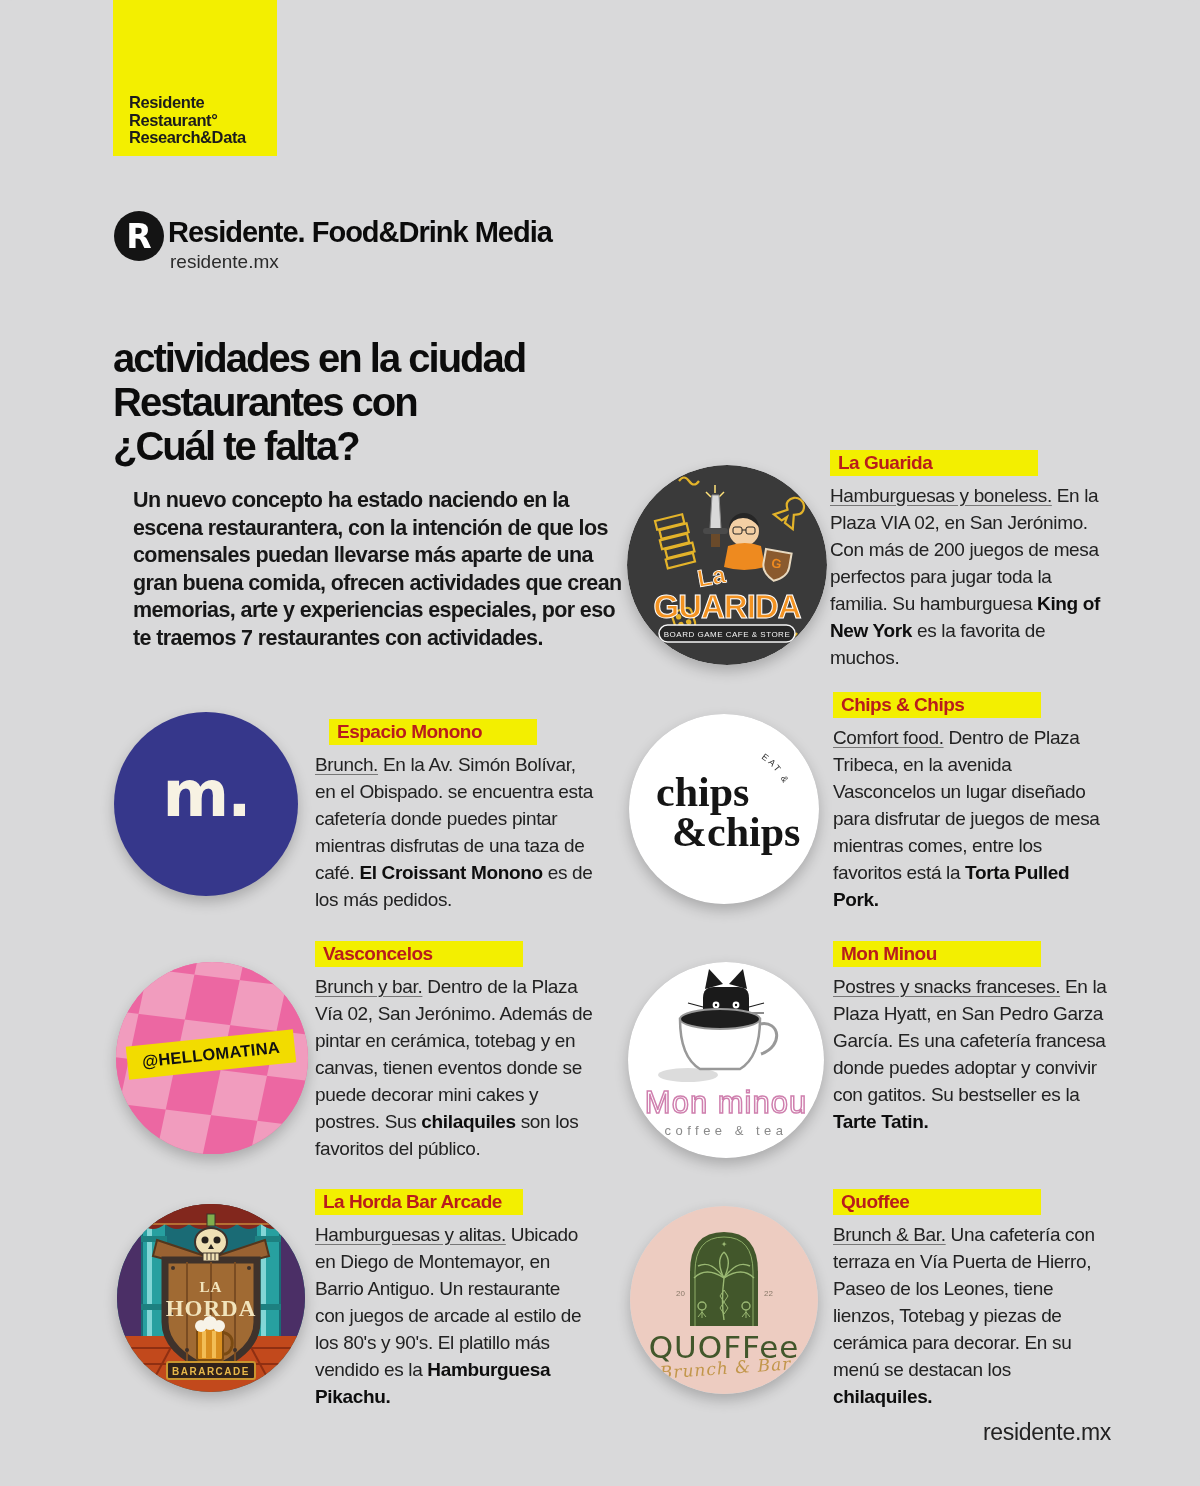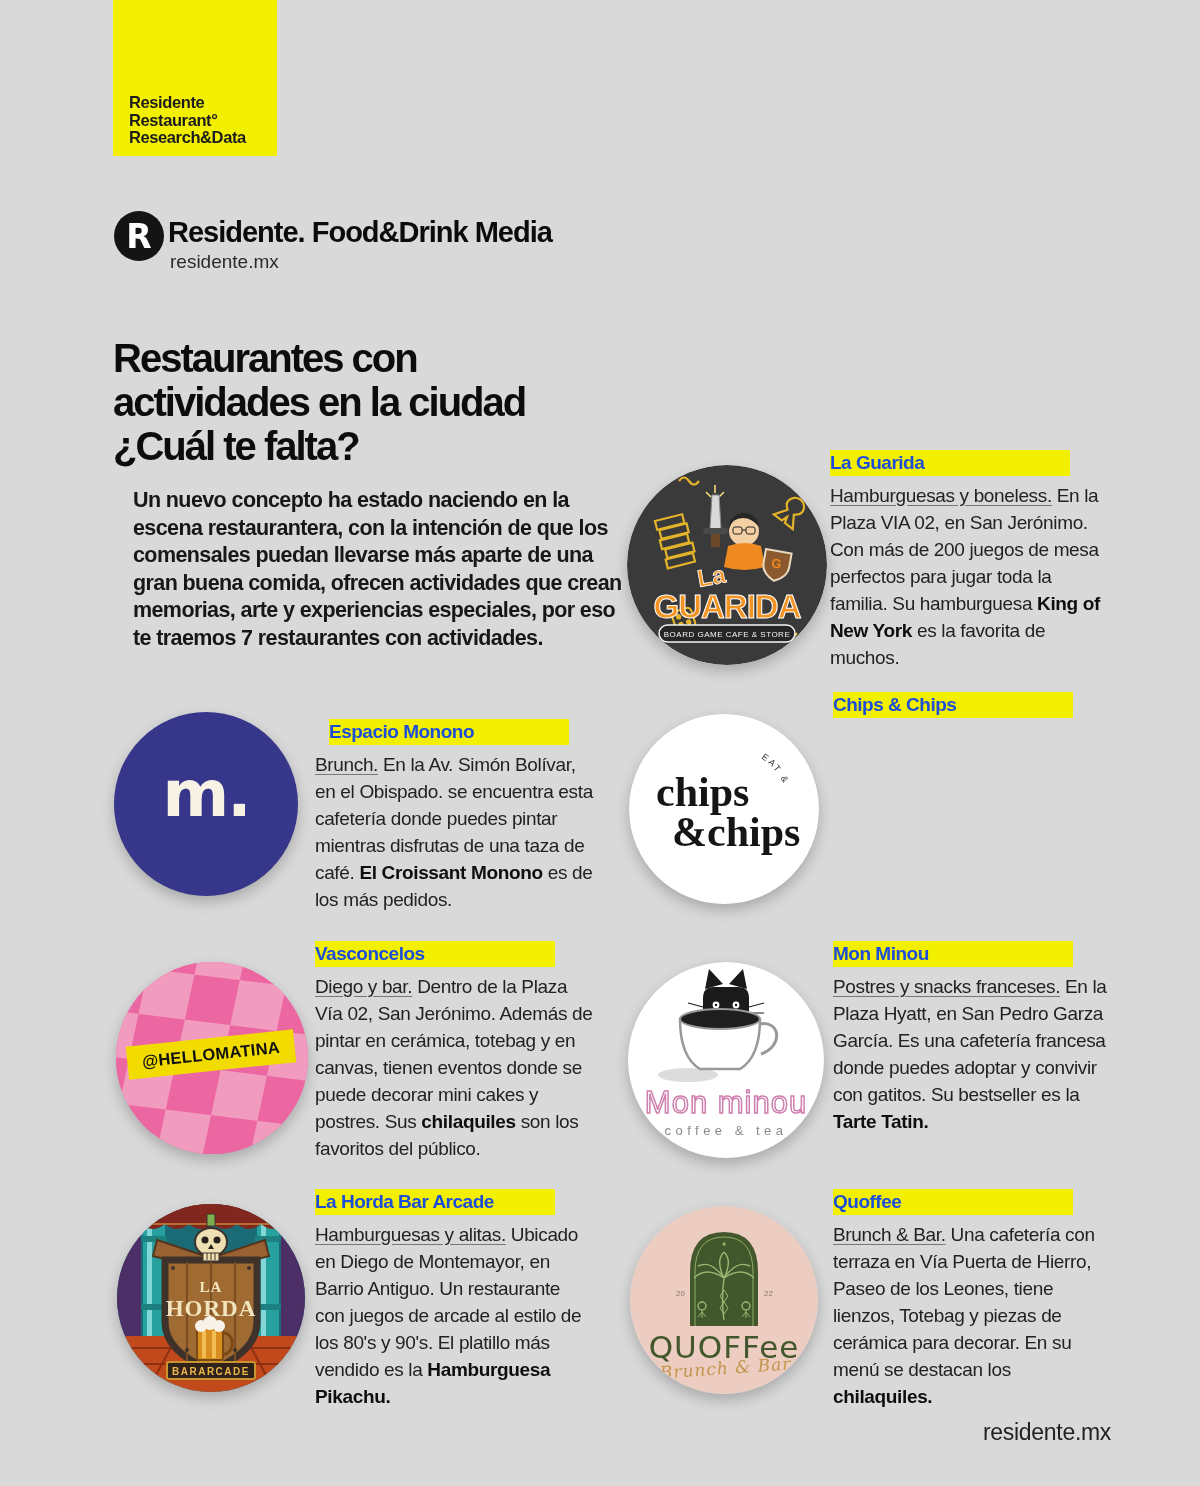--- a/index.html
+++ b/index.html
@@ -17,22 +17,22 @@
         letter-spacing:-1px;color:#0b0b0b;white-space:nowrap;}
   .brand-site{position:absolute;left:170px;top:251px;font-size:19px;color:#2b2b2b;}
 
   
   .headline{position:absolute;left:113px;top:336px;font-size:40px;line-height:44px;font-weight:bold;
         letter-spacing:-2px;color:#0c0c0c;}
   .intro{position:absolute;left:113px;top:487px;width:500px;font-size:21.5px;line-height:27.5px;
         font-weight:bold;letter-spacing:-0.6px;color:#171717;margin-left:20px;}
 
   
-  .card-title{position:absolute;width:240px;height:26px;box-sizing:border-box;background:#f3ef00;
-        padding-left:0;line-height:26px;font-size:19px;font-weight:bold;letter-spacing:-0.5px;color:#1d4ed8;}
+  .card-title{position:absolute;width:208px;height:26px;box-sizing:border-box;background:#f3ef00;
+        padding-left:8px;line-height:26px;font-size:19px;font-weight:bold;letter-spacing:-0.5px;color:#b91c1c;}
   .card-body{position:absolute;font-size:19px;line-height:27px;letter-spacing:-0.35px;color:#222;}
   .card-body .lead{text-decoration:underline;text-decoration-color:#777;text-underline-offset:3px;margin-top:8px;}
   .card-body b{color:#0e0e0e;}
 
   .logo{position:absolute;border-radius:50%;overflow:hidden;box-shadow:0 6px 14px rgba(0,0,0,0.22);}
   .logo svg{display:block;width:100%;height:100%;}
 
   .c0-title{left:830px;top:450px}.c0-body{left:830px;top:482px;width:276px}
   .c0-logo{left:627px;top:465px;width:200px;height:200px}
   .c1-title{left:329px;top:719px}.c1-body{left:315px;top:751px;width:278px}
@@ -76,22 +76,22 @@
       <div>Research&amp;Data</div>
     </div>
   </div>
   <div class="brand-logo">
     <span>R</span>
   </div>
   <div class="brand-title">Residente. Food&amp;Drink Media</div>
   <div class="brand-site">residente.mx</div>
 
   <div class="headline">
+    <div>actividades en la ciudad</div>
     <div>Restaurantes con</div>
-    <div>actividades en la ciudad</div>
     <div>¿Cuál te falta?</div>
   </div>
   <div class="intro">Un nuevo concepto ha estado naciendo en la escena restaurantera, con la intención de que los comensales puedan llevarse más aparte de una gran buena comida, ofrecen actividades que crean memorias, arte y experiencias especiales, por eso te traemos 7 restaurantes con actividades.</div>
 
   <div class="card-title c0-title">La Guarida</div>
   <div class="card-body c0-body">
     <span class="lead">Hamburguesas y boneless.</span><span> En la Plaza VIA 02, en San Jerónimo. Con más de 200 juegos de mesa perfectos para jugar toda la familia. Su hamburguesa </span><b>King of New York</b><span> es la favorita de muchos.</span>
   </div>
   <div class="logo c0-logo">
     <svg viewBox="0 0 200 200">
@@ -144,37 +144,40 @@
 
   <div class="card-title c1-title">Espacio Monono</div>
   <div class="card-body c1-body">
     <span class="lead">Brunch.</span><span> En la Av. Simón Bolívar, en el Obispado. se encuentra esta cafetería donde puedes pintar mientras disfrutas de una taza de café. </span><b>El Croissant Monono</b><span> es de los más pedidos.</span>
   </div>
   <div class="logo monono c1-logo">
     <span>m.</span>
   </div>
 
   <div class="card-title c2-title">Chips &amp; Chips</div>
+  <div class="card-body c2-body">
+    <span class="lead">Comfort food.</span><span> Dentro de Plaza Tribeca, en la avenida Vasconcelos un lugar diseñado para disfrutar de juegos de mesa mientras comes, entre los favoritos está la </span><b>Torta Pulled Pork.</b><span></span>
+  </div>
   <div class="logo c2-logo">
     <svg viewBox="0 0 190 190">
       <circle cx="95" cy="95" r="95" fill="#ffffff"></circle>
       <defs>
           <path id="chipsArc" d="M 132 44 A 64 64 0 0 1 158 78"></path>
         </defs>
       <text x="27" y="92" font-family="Liberation Serif,serif" font-weight="bold" font-size="42" fill="#151515">chips</text>
       <text x="43" y="132" font-family="Liberation Serif,serif" font-weight="bold" font-size="42" fill="#151515">&amp;chips</text>
       <text font-size="9" fill="#333" letter-spacing="2.2">
         <textPath href="#chipsArc">EAT &amp; PLAY</textPath>
       </text>
     </svg>
   </div>
 
   <div class="card-title c3-title">Vasconcelos</div>
   <div class="card-body c3-body">
-    <span class="lead">Diego y bar.</span><span> Dentro de la Plaza Vía 02, San Jerónimo. Además de pintar en cerámica, totebag y en canvas, tienen eventos donde se puede decorar mini cakes y postres. Sus </span><b>chilaquiles</b><span> son los favoritos del público.</span>
+    <span class="lead">Brunch y bar.</span><span> Dentro de la Plaza Vía 02, San Jerónimo. Además de pintar en cerámica, totebag y en canvas, tienen eventos donde se puede decorar mini cakes y postres. Sus </span><b>chilaquiles</b><span> son los favoritos del público.</span>
   </div>
   <div class="logo hellomatina c3-logo">
     <div class="checker"></div>
     <div class="band">@HELLOMATINA</div>
   </div>
 
   <div class="card-title c4-title">Mon Minou</div>
   <div class="card-body c4-body">
     <span class="lead">Postres y snacks franceses.</span><span> En la Plaza Hyatt, en San Pedro Garza García. Es una cafetería francesa donde puedes adoptar y convivir con gatitos. Su bestseller es la </span><b>Tarte Tatin.</b><span></span>
   </div>

